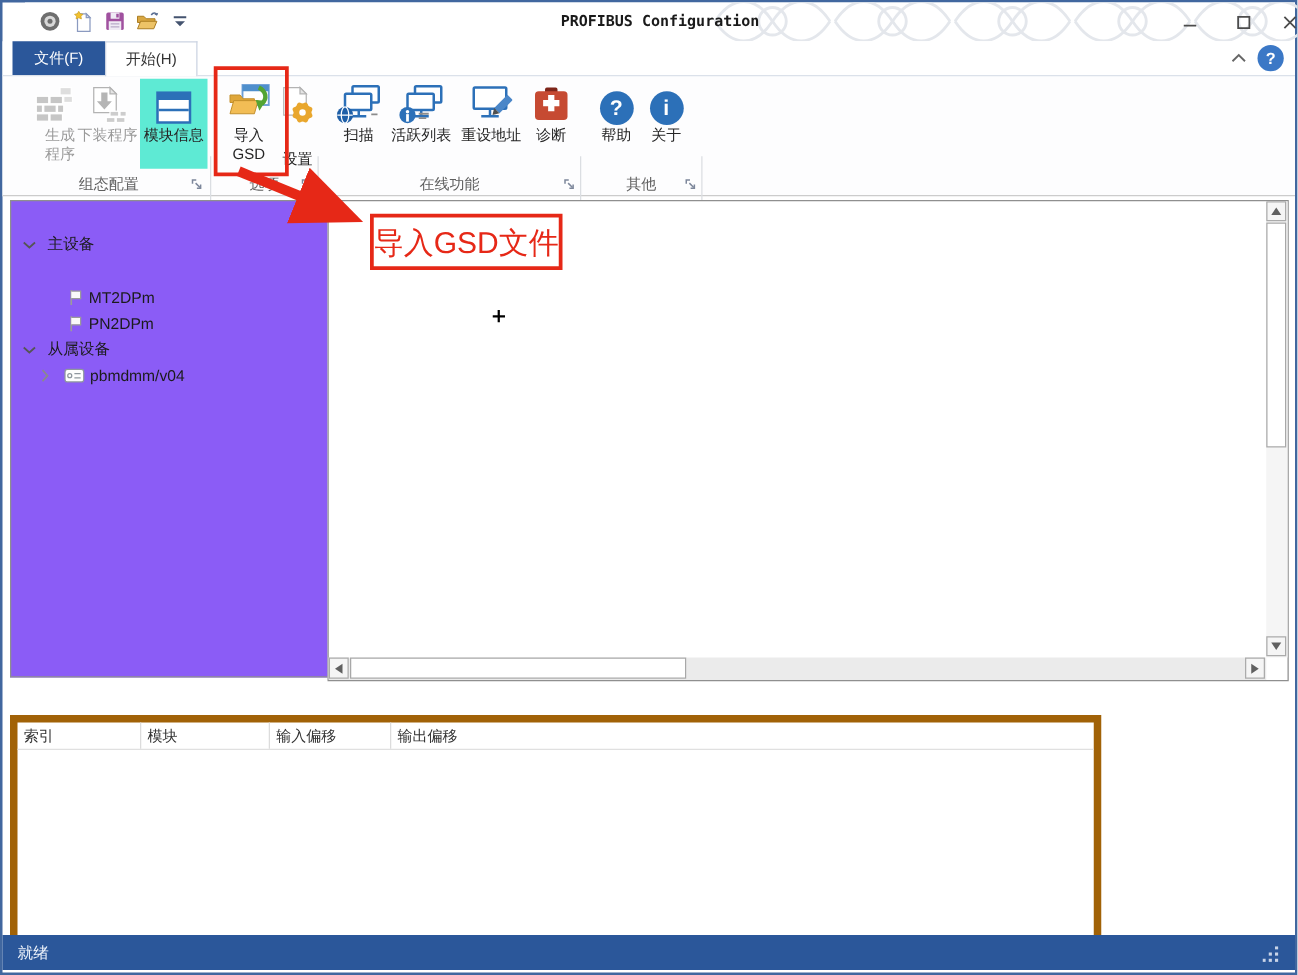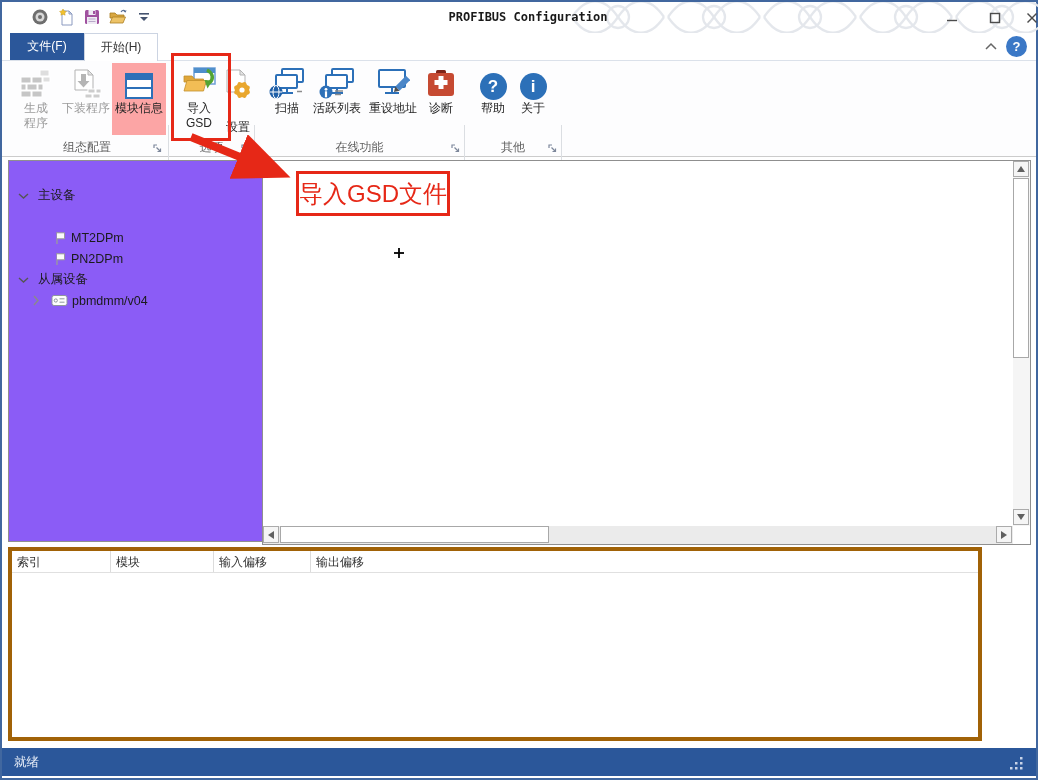--- a/index.html
+++ b/index.html
@@ -25,42 +25,42 @@
   .ribbon-collapse{position:absolute;left:979px;top:5px;width:20px;height:18px;display:flex;align-items:center;justify-content:center;}
   .mini-help{position:absolute;left:1004px;top:3px;width:21px;height:21px;border-radius:50%;background:#3b78c6;color:#fff;
     display:flex;align-items:center;justify-content:center;font-size:13px;font-weight:bold;}
   
   .ribbon{position:absolute;left:2px;top:60px;right:2px;height:97px;background:#fdfdfe;border-bottom:1px solid #cccccc;box-sizing:border-box;border-top:1px solid #dbe1ea;}
   .rgroup{position:absolute;top:2px;height:92px;}
   .rbtn{position:absolute;top:0;height:72px;display:flex;flex-direction:column;align-items:center;}
   .rbtn .ic{height:37px;display:flex;align-items:flex-end;justify-content:center;}
   .rbtn .lbl{font-size:12px;line-height:15px;text-align:center;white-space:pre-line;color:#262626;margin-top:1px;}
   .rbtn.disabled .lbl{color:#9a9a9a;}
-  .rbtn.hl{background:#fca5a5;}
+  .rbtn.hl{background:#5eead4;}
   .grp-label{position:absolute;left:0;right:0;top:76px;text-align:center;font-size:12px;color:#5f5f5f;}
   .launcher{position:absolute;right:3px;top:77px;width:11px;height:11px;}
   .gdiv{position:absolute;top:64px;height:86px;width:1px;background:#dbdee2;}
   .circle-icon{width:27px;height:27px;border-radius:50%;background:#2c70b8;color:#fff;font-weight:bold;font-size:17px;
     display:flex;align-items:center;justify-content:center;}
   
   .tree-panel{position:absolute;left:8px;top:160px;width:294px;height:382px;background:#8b5cf6;border:1px solid #8f8f8f;box-sizing:border-box;}
   .trow{position:absolute;left:1px;width:246px;height:21px;display:flex;align-items:center;font-size:12.5px;color:#1b1b1b;}
   .trow .sp{display:inline-block;}
   .content-pane{position:absolute;left:262px;top:160px;width:769px;height:385px;background:#fff;border:1px solid #8f8f8f;box-sizing:border-box;}
   .vscroll{position:absolute;left:750px;top:0;width:17px;height:365px;background:#f5f5f5;}
   .hscroll{position:absolute;left:0;top:365px;width:750px;height:18px;background:#ebebeb;}
   .sbtn{position:absolute;background:#f5f5f5;border:1px solid #ababab;box-sizing:border-box;display:flex;align-items:center;justify-content:center;}
   .sthumb{position:absolute;background:#ffffff;border:1px solid #a8a8a8;box-sizing:border-box;}
   .tri{width:0;height:0;}
   .tri-up{border-left:4px solid transparent;border-right:4px solid transparent;border-bottom:6px solid #606060;}
   .tri-down{border-left:4px solid transparent;border-right:4px solid transparent;border-top:6px solid #606060;}
   .tri-left{border-top:4px solid transparent;border-bottom:4px solid transparent;border-right:6px solid #606060;}
   .tri-right{border-top:4px solid transparent;border-bottom:4px solid transparent;border-left:6px solid #606060;}
   
-  .btable{position:absolute;left:8px;top:547px;width:974px;height:194px;background:#fff;border:4px solid #a16207;box-sizing:border-box;}
+  .btable{position:absolute;left:8px;top:572px;width:873px;height:194px;background:#fff;border:6px solid #a16207;box-sizing:border-box;}
   .thead{display:flex;height:21px;border-bottom:1px solid #e0e0e0;}
   .th{font-size:12px;color:#333;padding:3px 0 0 5px;border-right:1px solid #dcdcdc;box-sizing:border-box;}
   
   .statusbar{position:absolute;left:2px;top:748px;width:1034px;height:28px;background:#2b579a;color:#eef3fb;
     display:flex;align-items:center;font-size:12.5px;padding-left:12px;box-sizing:border-box;}
   .grip{position:absolute;left:1010px;top:757px;}
   
   .anno{position:absolute;z-index:60;pointer-events:none;}
   .anno-rect{left:171px;top:53px;width:54px;height:82px;border:3px solid #e62817;}
   .anno-call{left:296px;top:171px;width:148px;height:39px;border:3px solid #e62817;background:#fff;
@@ -173,21 +173,21 @@
         </svg>
     </div>
     <div class="mini-help">
       <span>?</span>
     </div>
   </div>
 
   <div class="ribbon">
 
     <div class="rgroup" style="left:6px;width:158px;">
-      <div class="rbtn disabled" style="left:4px;width:48px;">
+      <div class="rbtn disabled" style="left:4px;width:48px;align-items:flex-end;">
         <div class="ic">
             <svg width="32" height="32">
           <g fill="#dedede" stroke="#fff">
                 <rect x="20" y="2" width="9" height="6"></rect>
                 <rect x="23" y="9" width="7" height="5"></rect>
               </g>
           <g fill="#c6c6c6" stroke="#fff">
             <rect x="1" y="9" width="10" height="6"></rect>
                 <rect x="12" y="9" width="10" height="6"></rect>
             <rect x="1" y="16" width="5" height="6"></rect>

